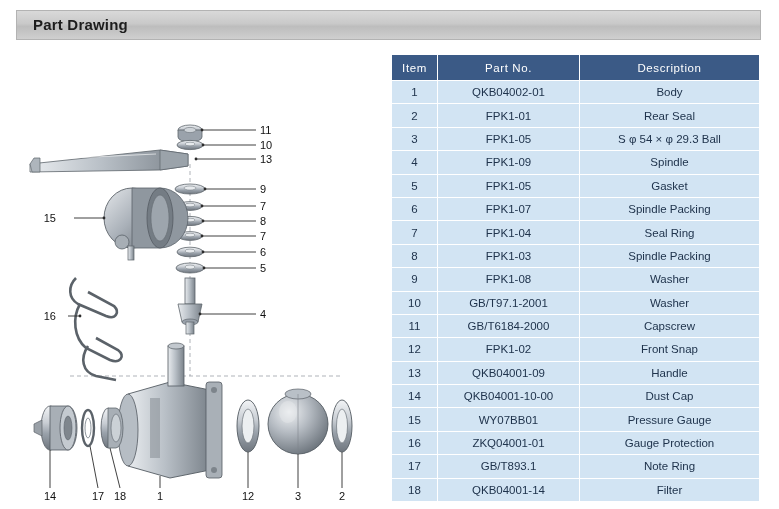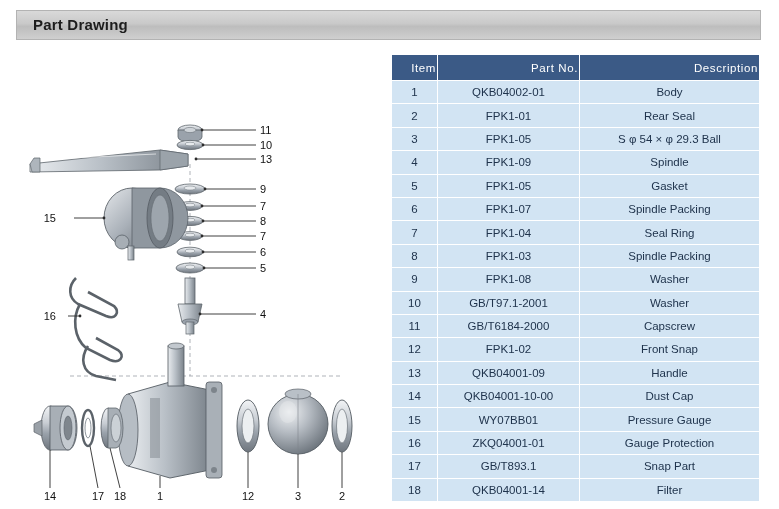--- a/index.html
+++ b/index.html
@@ -65,21 +65,21 @@
     table-layout: fixed;
   }
   table.parts th {
     background: #3b5a86;
     color: #ffffff;
     font-size: 11.5px;
     font-weight: normal;
     letter-spacing: 0.6px;
     height: 23px;
     border: 1px solid #ffffff;
-    text-align: right;
+    text-align: center;
     vertical-align: middle;
   }
   table.parts td {
     background: #d2e4f3;
     color: #20344d;
     font-size: 11.5px;
     height: 20.4px;
     border: 1px solid #ffffff;
     text-align: center;
     vertical-align: middle;
@@ -403,21 +403,21 @@
             <td>Pressure Gauge</td>
           </tr>
           <tr>
             <td>16</td>
             <td>ZKQ04001-01</td>
             <td>Gauge Protection</td>
           </tr>
           <tr>
             <td>17</td>
             <td>GB/T893.1</td>
-            <td>Snap Part</td>
+            <td>Note Ring</td>
           </tr>
           <tr>
             <td>18</td>
             <td>QKB04001-14</td>
             <td>Filter</td>
           </tr>
         </tbody>
     </table>
   </div>
 

